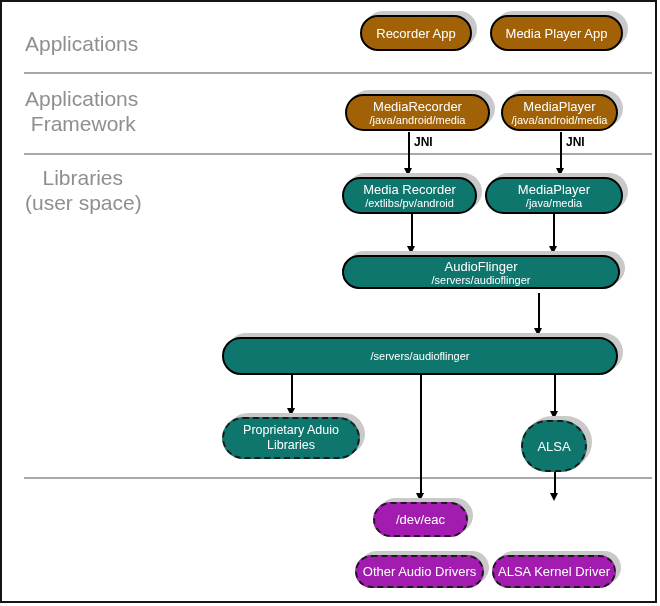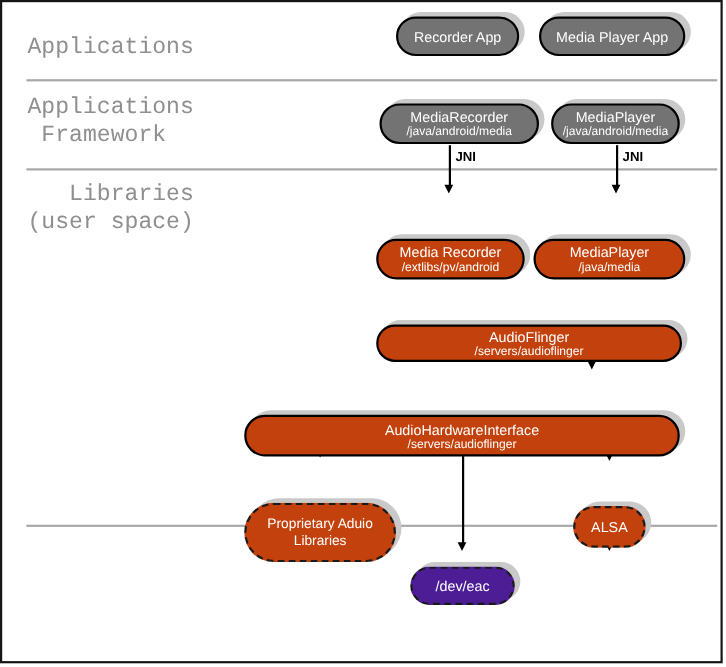--- a/index.html
+++ b/index.html
@@ -3,32 +3,32 @@
 <meta charset="utf-8">
 <style>
   html,body{margin:0;padding:0;background:#fff;}
   #canvas{
     position:relative;width:660px;height:606px;background:#fff;overflow:hidden;
     font-family:"Liberation Sans","DejaVu Sans",sans-serif;
   }
   .frame{position:absolute;left:0;top:0;width:657px;height:603px;
     border:2px solid #151515;box-sizing:border-box;}
   .divider{position:absolute;left:24px;width:628px;height:2px;background:#a8a8a8;}
-  .layer-label{position:absolute;color:#8f8f8f;font-size:21px;line-height:25px;white-space:pre;font-family:Liberation Mono, monospace;}
+  .layer-label{position:absolute;color:#8f8f8f;font-size:21px;line-height:25px;white-space:pre;}
   .pill{
     position:absolute;border-radius:40px;box-sizing:border-box;
     display:flex;flex-direction:column;align-items:center;justify-content:center;
     color:#fff;text-align:center;
     box-shadow:5px -4px 0 0 #c9c9c9;
   }
   .solid{border:2px solid #000;}
   .dashed{border:2px dashed #1a1a1a;}
-  .blue{background:#737373;}
-  .green{background:#c2410c;margin-top:40px;}
-  .red{background:#4c1d95;margin-top:13px;}
+  .blue{background:#a16207;}
+  .green{background:#0f766e;}
+  .red{background:#a21caf;}
   .title{font-size:13px;line-height:15px;}
   .path{font-size:11px;line-height:12px;}
   .two13 .title{font-size:12.5px;line-height:15px;}
   .vline{position:absolute;width:1.5px;background:#000;}
   .ahead{position:absolute;width:0;height:0;
     border-left:4.5px solid transparent;border-right:4.5px solid transparent;
     border-top:8px solid #000;}
   .jni{position:absolute;color:#000;font-size:12px;font-weight:700;}
 </style>
 </head>
@@ -97,28 +97,33 @@
     <div class="title">MediaPlayer</div>
     <div class="path">/java/media</div>
   </div>
 
   <div class="pill green solid" style="left:342px;top:255px;width:278px;height:34px">
     <div class="title">AudioFlinger</div>
     <div class="path">/servers/audioflinger</div>
   </div>
 
   <div class="pill green solid" style="left:222px;top:337px;width:396px;height:38px">
-    <div class="title">AudioHardwareInterface</div>
     <div class="path">/servers/audioflinger</div>
   </div>
 
-  <div class="pill green dashed two13" style="left:222px;top:417px;width:138px;height:54px">
+  <div class="pill green dashed two13" style="left:222px;top:417px;width:138px;height:42px">
     <div class="title">Proprietary Aduio</div>
     <div class="title">Libraries</div>
   </div>
-  <div class="pill green dashed" style="left:521px;top:420px;width:66px;height:38px">
+  <div class="pill green dashed" style="left:521px;top:420px;width:66px;height:52px">
     <div class="title">ALSA</div>
   </div>
 
   <div class="pill red dashed" style="left:373px;top:502px;width:95px;height:35px">
     <div class="title">/dev/eac</div>
   </div>
+  <div class="pill red dashed" style="left:355px;top:555px;width:129px;height:33px">
+    <div class="title">Other Audio Drivers</div>
+  </div>
+  <div class="pill red dashed" style="left:492px;top:555px;width:124px;height:33px">
+    <div class="title">ALSA Kernel Driver</div>
+  </div>
 </div>
 
 </body></html>

